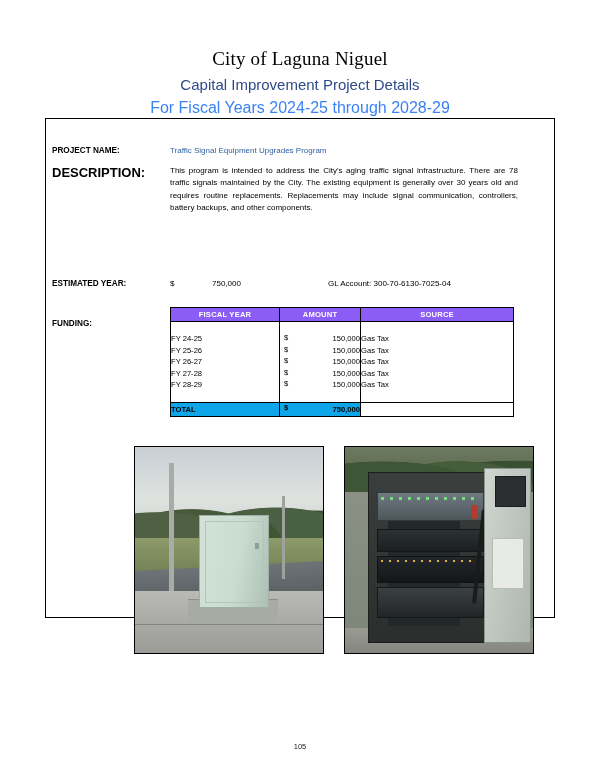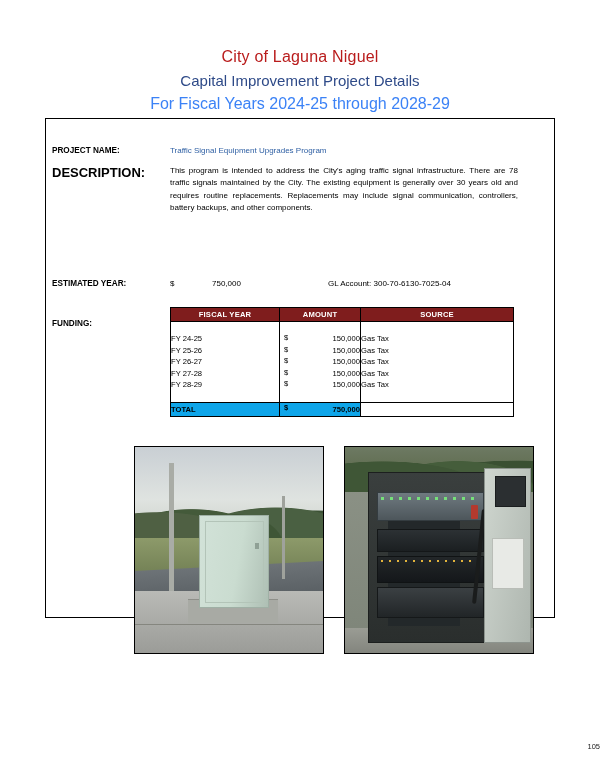--- a/index.html
+++ b/index.html
@@ -20,24 +20,25 @@
     height: 776px;
     background: #ffffff;
   }
 
   
   .header {
     text-align: center;
     padding-top: 48px;
   }
   .header .line1 {
-    font-size: 16px;
+    font-size: 19px;
     letter-spacing: 0.2px;
-    color: #b91c1c;
+    color: #000000;
     margin-bottom: 6px;
+    font-family: Liberation Serif, serif;
   }
   .header .line2 {
     font-size: 15px;
     color: #2e4a88;
     margin-bottom: 6px;
   }
   .header .line3 {
     font-size: 16px;
     color: #3b82f6;
   }
@@ -142,21 +143,21 @@
   }
   .funding-table th,
   .funding-table td {
     border: 1px solid #000000;
     font-size: 7.6px;
     padding: 0;
     height: 12px;
     vertical-align: middle;
   }
   .funding-table thead th {
-    background: #7f1d1d;
+    background: #8b5cf6;
     color: #ffffff;
     font-weight: bold;
     text-align: center;
     height: 13px;
     letter-spacing: 0.2px;
   }
   .col-fy { width: 108px; }
   .col-amt { width: 80px; }
   .col-src { width: 152px; }
 
@@ -352,21 +353,21 @@
     position: absolute; left: 0; top: 88%; width: 100%; height: 12%;
     background: linear-gradient(#9a9c94, #83857e);
   }
 
   
   .footer {
     position: absolute;
     left: 0;
     top: 742px;
     width: 600px;
-    text-align: right;
+    text-align: center;
     font-size: 7.5px;
     color: #222222;
   }
 </style>
 </head>
 <body>
 
 <div class="page">
 
   <div class="header">

